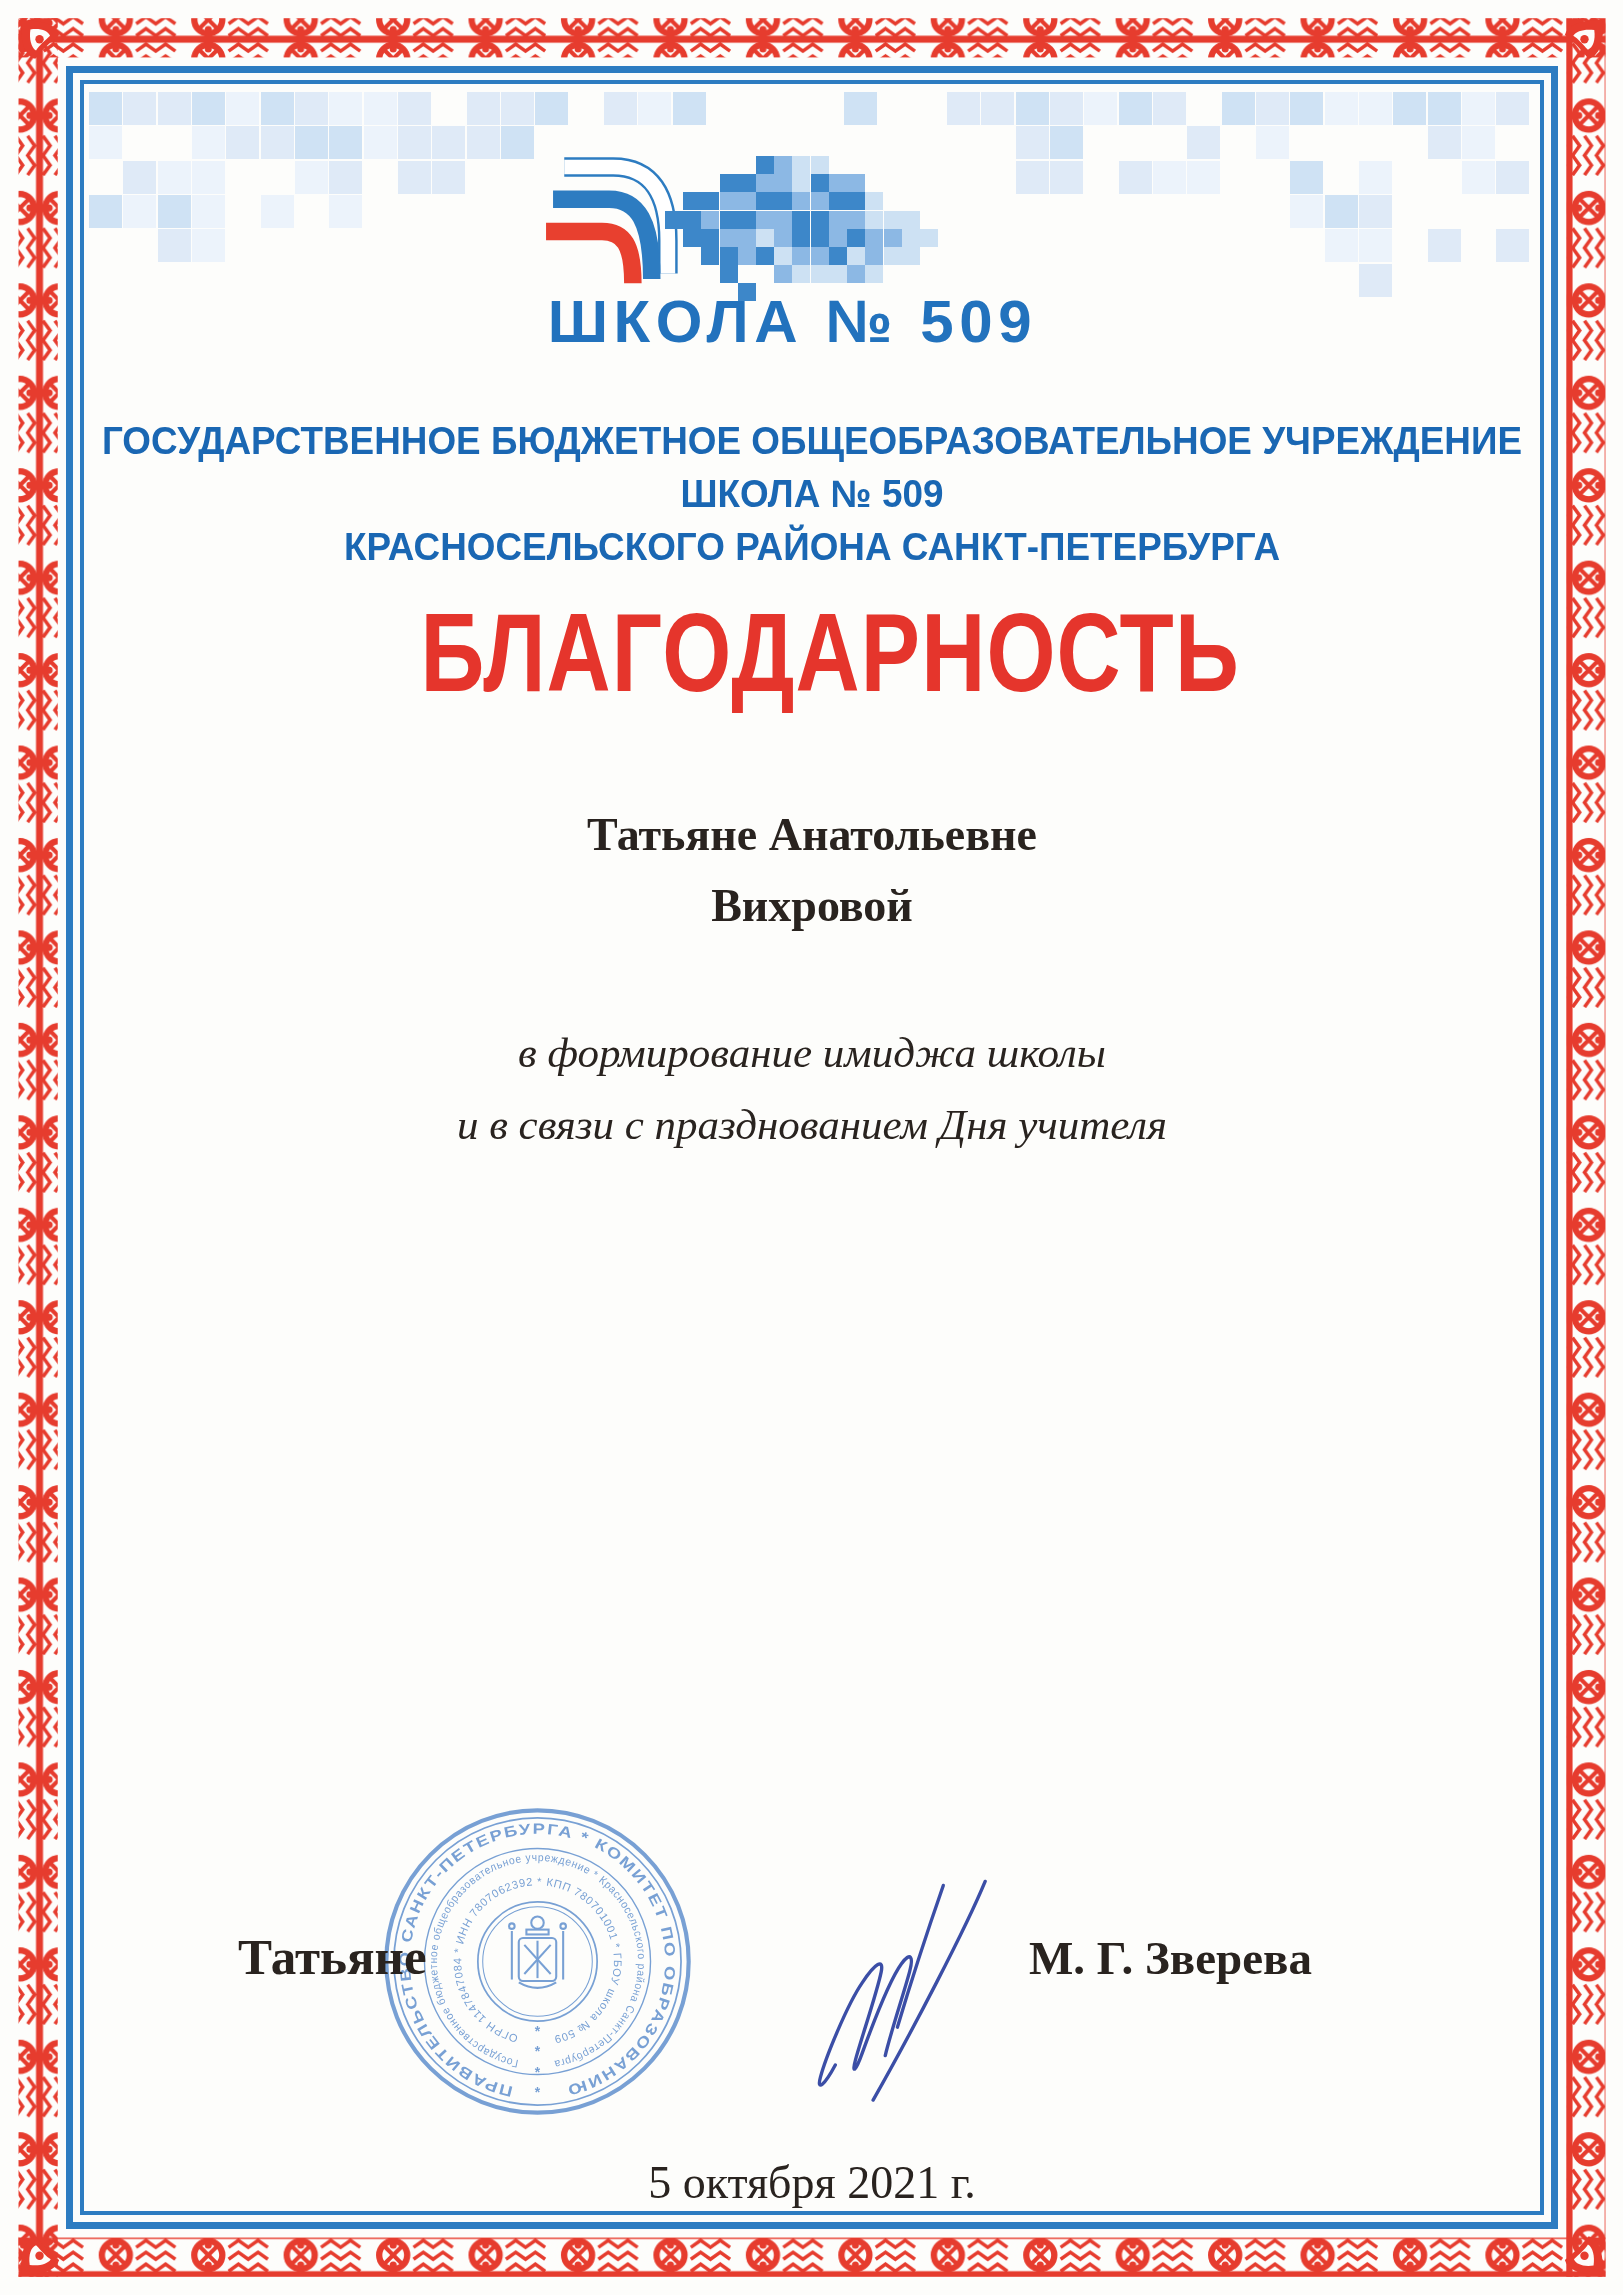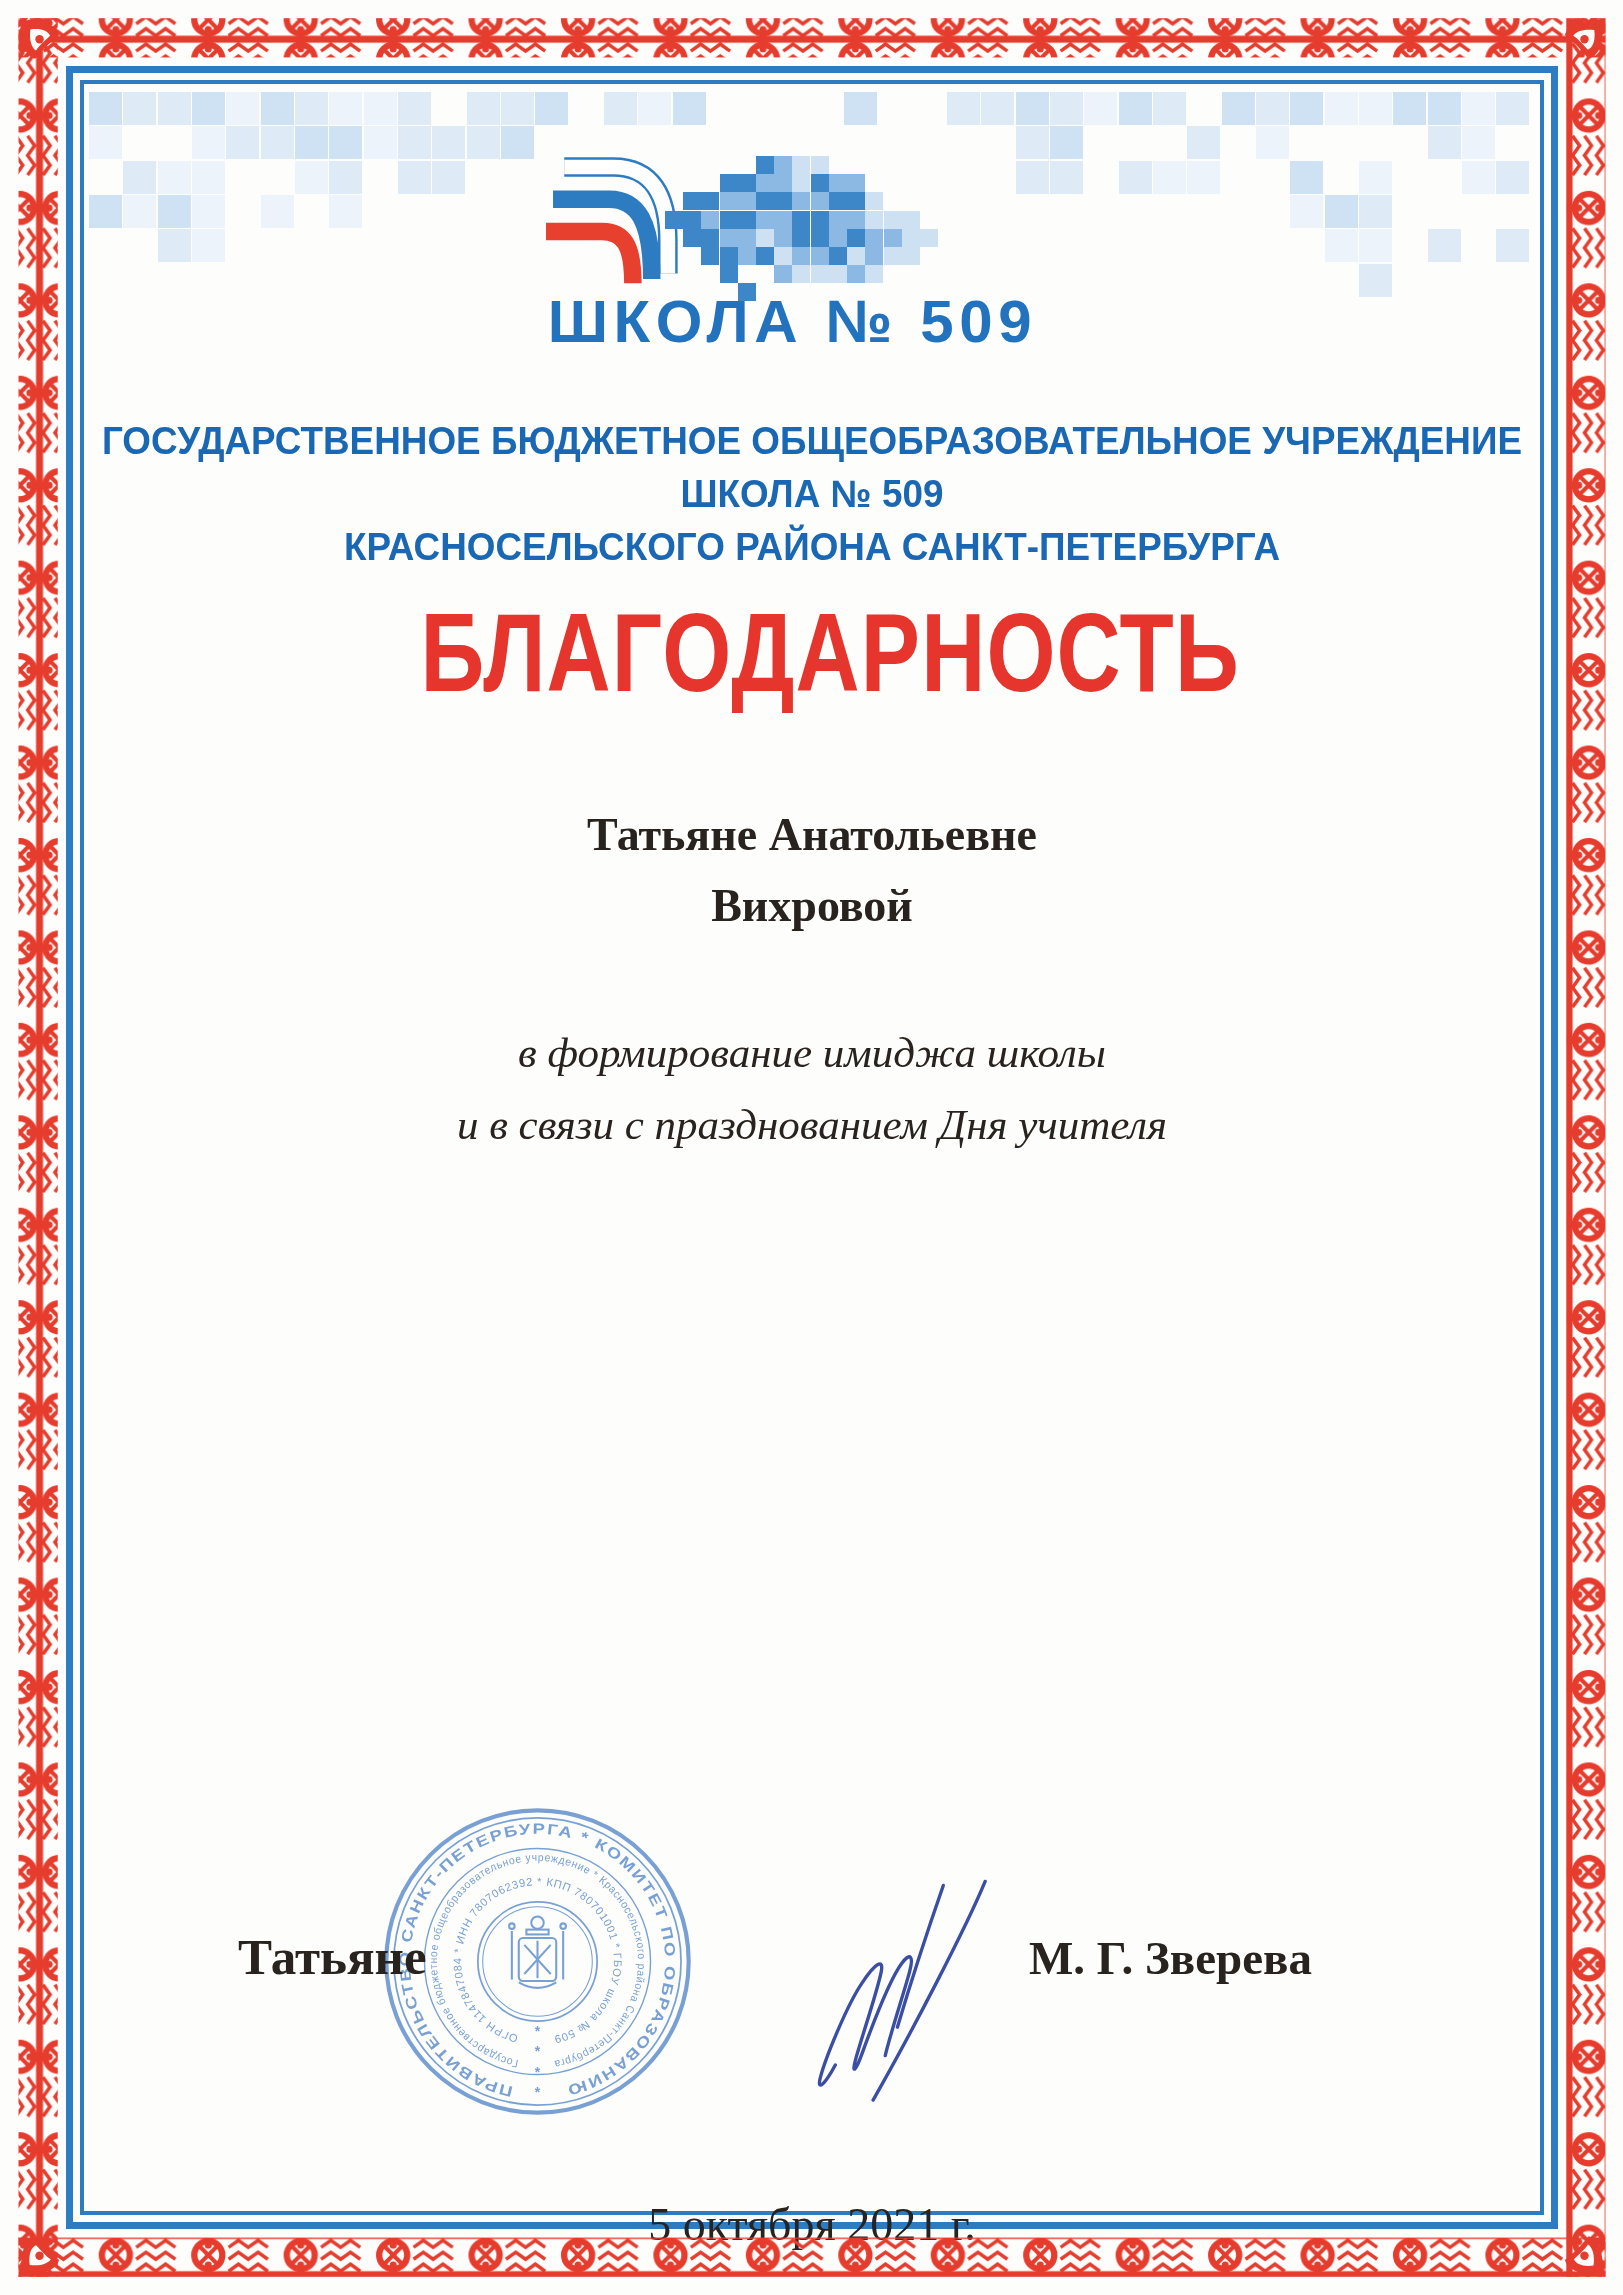--- a/index.html
+++ b/index.html
@@ -33,21 +33,21 @@
   
   .reason{position:absolute;left:0;right:0;top:1017px;text-align:center;
       font-style:italic;font-size:43px;line-height:72px;}
   
   .director{position:absolute;left:238px;top:1928px;font-weight:bold;font-size:51px;z-index:3;}
   .signer{position:absolute;left:1017px;top:1931px;font-weight:bold;font-size:47px;z-index:3;margin-left:12px;}
   .stamp{position:absolute;left:378px;top:1802px;z-index:2;opacity:.88;}
   .stamp text{font-family:"Liberation Sans","DejaVu Sans",sans-serif;}
   .sig-svg{position:absolute;left:811px;top:1858px;z-index:3;}
   
-  .date{position:absolute;left:0;right:0;top:2156px;text-align:center;font-size:46px;margin-top:42px;}
+  .date{position:absolute;left:0;right:0;top:2156px;text-align:center;font-size:46px;}
   .border-svg{position:absolute;left:0;top:0;z-index:4;pointer-events:none;}
 </style>
 </head>
 <body>
 
 <div class="page">
 
   <svg class="border-svg" width="1624" height="2295" viewBox="0 0 2318 3277">
     <defs>
       <g id="bunit">

